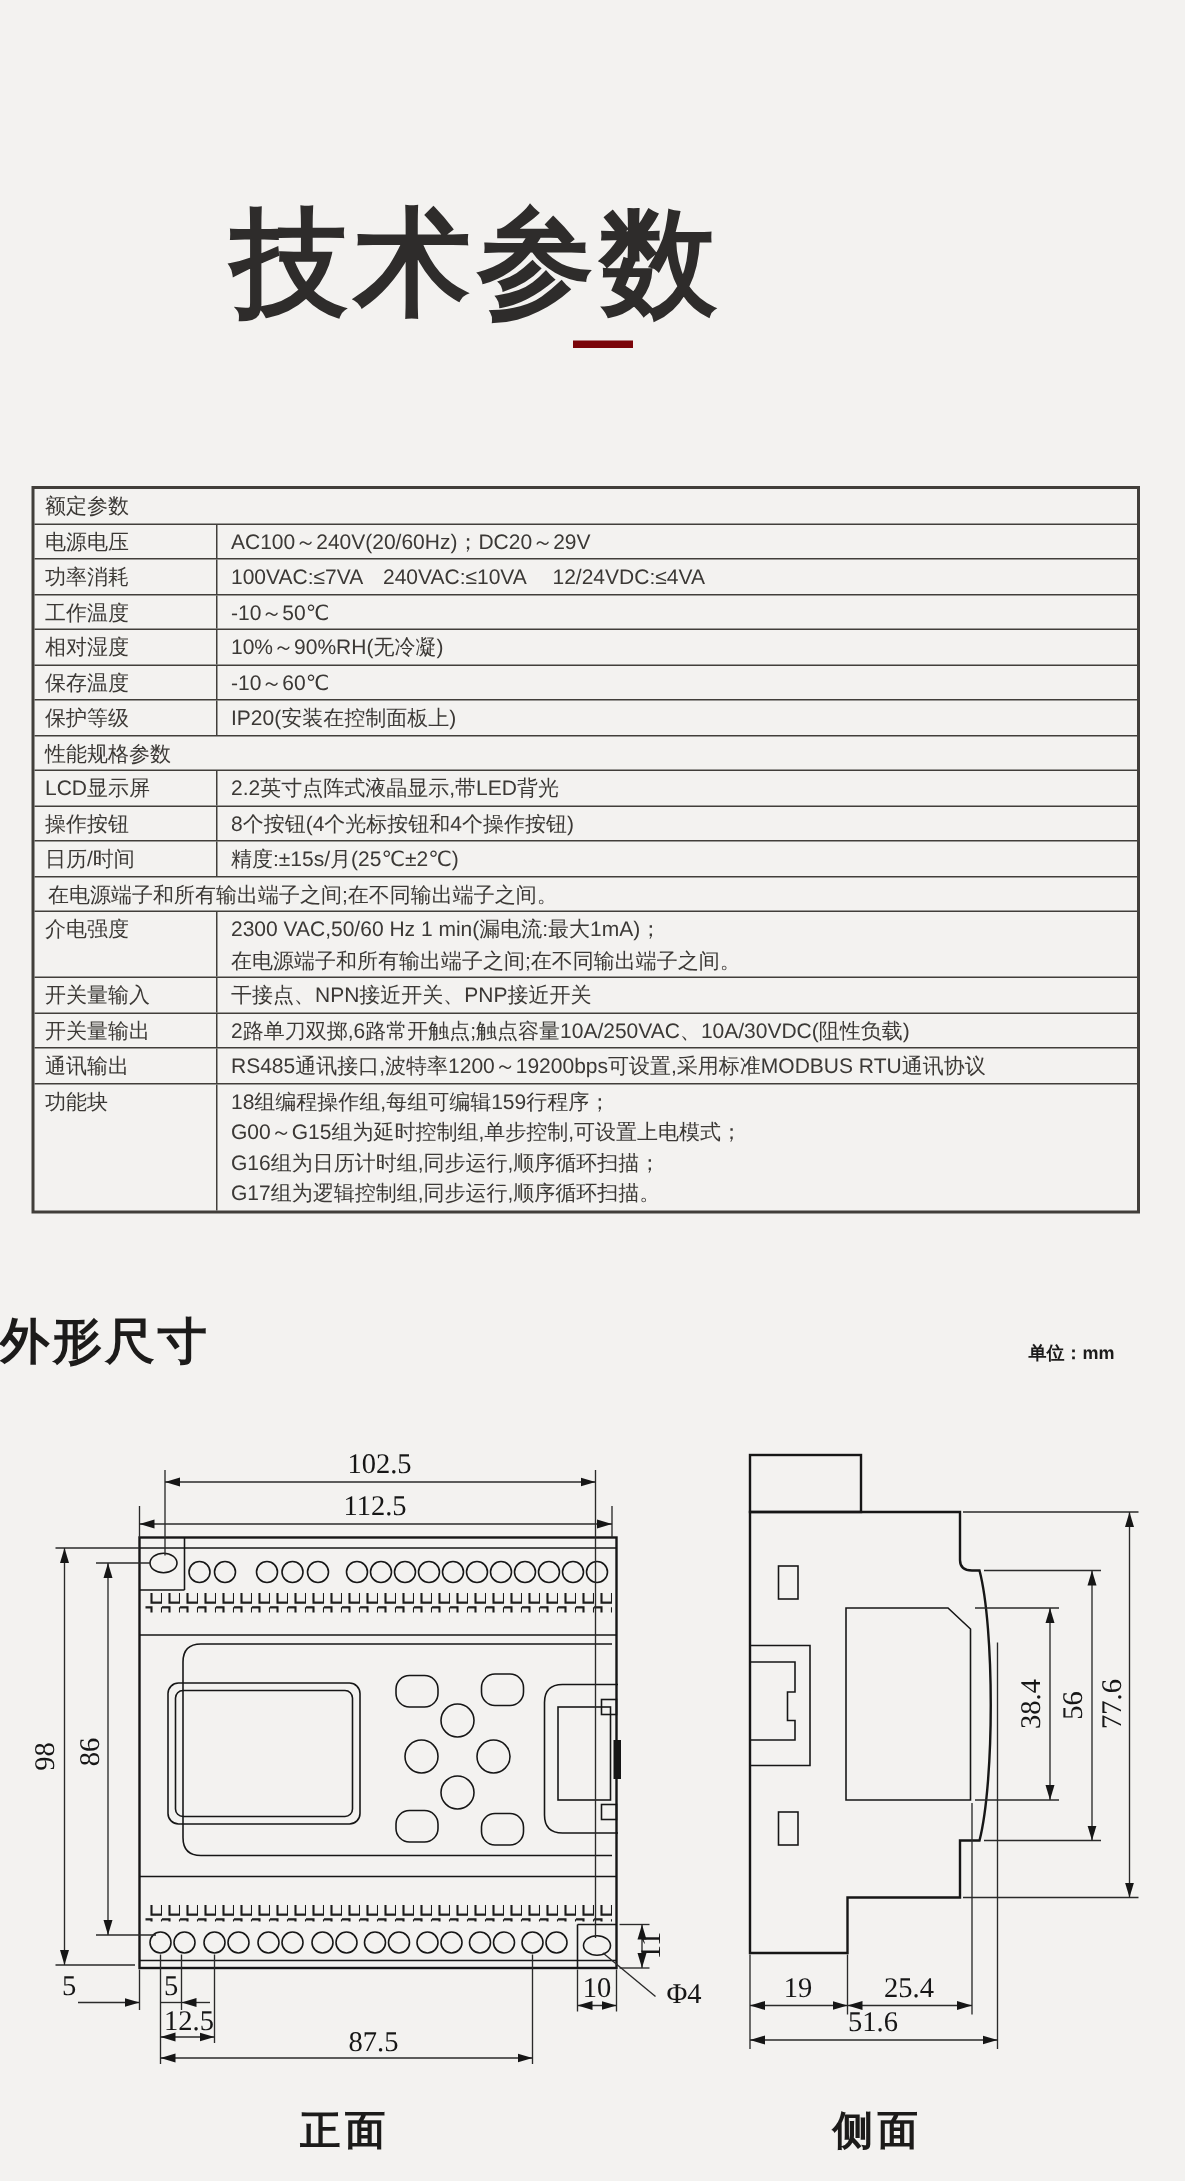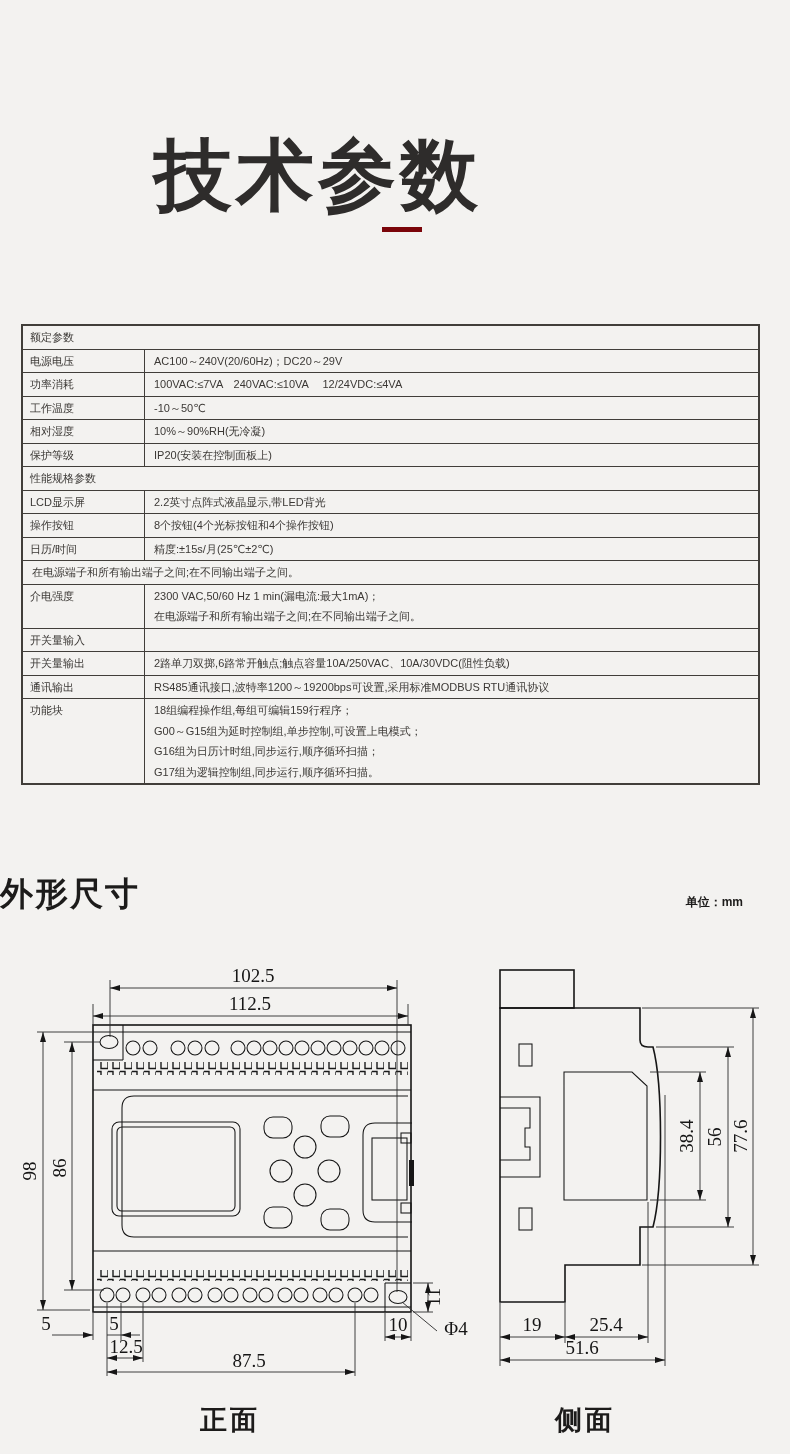--- a/index.html
+++ b/index.html
@@ -20,21 +20,21 @@
     color:#2e2c2b;
   }
   .divider{
     position:absolute;top:227px;left:382px;
     width:40px;height:5px;background:#7b050a;
   }
   .spec-table{
     position:absolute;top:324px;left:21px;width:739px;
     border:2px solid #413e3a;
     box-sizing:border-box;
-    font-size:11px;line-height:20.5px;
+    font-size:14px;line-height:20.5px;
     color:#3b3835;
   }
   .t-sec{
     padding:1px 7px;font-weight:bold;font-weight:500;
     border-top:1.5px solid #413e3a;
   }
   .t-sec:first-child{border-top:none;}
   .t-row{display:flex;border-top:1.5px solid #413e3a;}
   .t-label{
     flex:0 0 122px;width:122px;box-sizing:border-box;
@@ -93,20 +93,26 @@
           <div>-10～50℃</div>
         </div>
       </div>
       <div class="t-row">
         <div class="t-label">相对湿度</div>
         <div class="t-value">
           <div>10%～90%RH(无冷凝)</div>
         </div>
       </div>
       <div class="t-row">
+        <div class="t-label">保存温度</div>
+        <div class="t-value">
+          <div>-10～60℃</div>
+        </div>
+      </div>
+      <div class="t-row">
         <div class="t-label">保护等级</div>
         <div class="t-value">
           <div>IP20(安装在控制面板上)</div>
         </div>
       </div>
       <div class="t-sec">性能规格参数</div>
       <div class="t-row">
         <div class="t-label">LCD显示屏</div>
         <div class="t-value">
           <div>2.2英寸点阵式液晶显示,带LED背光</div>
@@ -131,20 +137,23 @@
       </div>
       <div class="t-row">
         <div class="t-label">介电强度</div>
         <div class="t-value">
           <div>2300 VAC,50/60 Hz 1 min(漏电流:最大1mA)；</div>
           <div>在电源端子和所有输出端子之间;在不同输出端子之间。</div>
         </div>
       </div>
       <div class="t-row">
         <div class="t-label">开关量输入</div>
+        <div class="t-value">
+          <div>干接点、NPN接近开关、PNP接近开关</div>
+        </div>
       </div>
       <div class="t-row">
         <div class="t-label">开关量输出</div>
         <div class="t-value">
           <div>2路单刀双掷,6路常开触点;触点容量10A/250VAC、10A/30VDC(阻性负载)</div>
         </div>
       </div>
       <div class="t-row">
         <div class="t-label">通讯输出</div>
         <div class="t-value">

